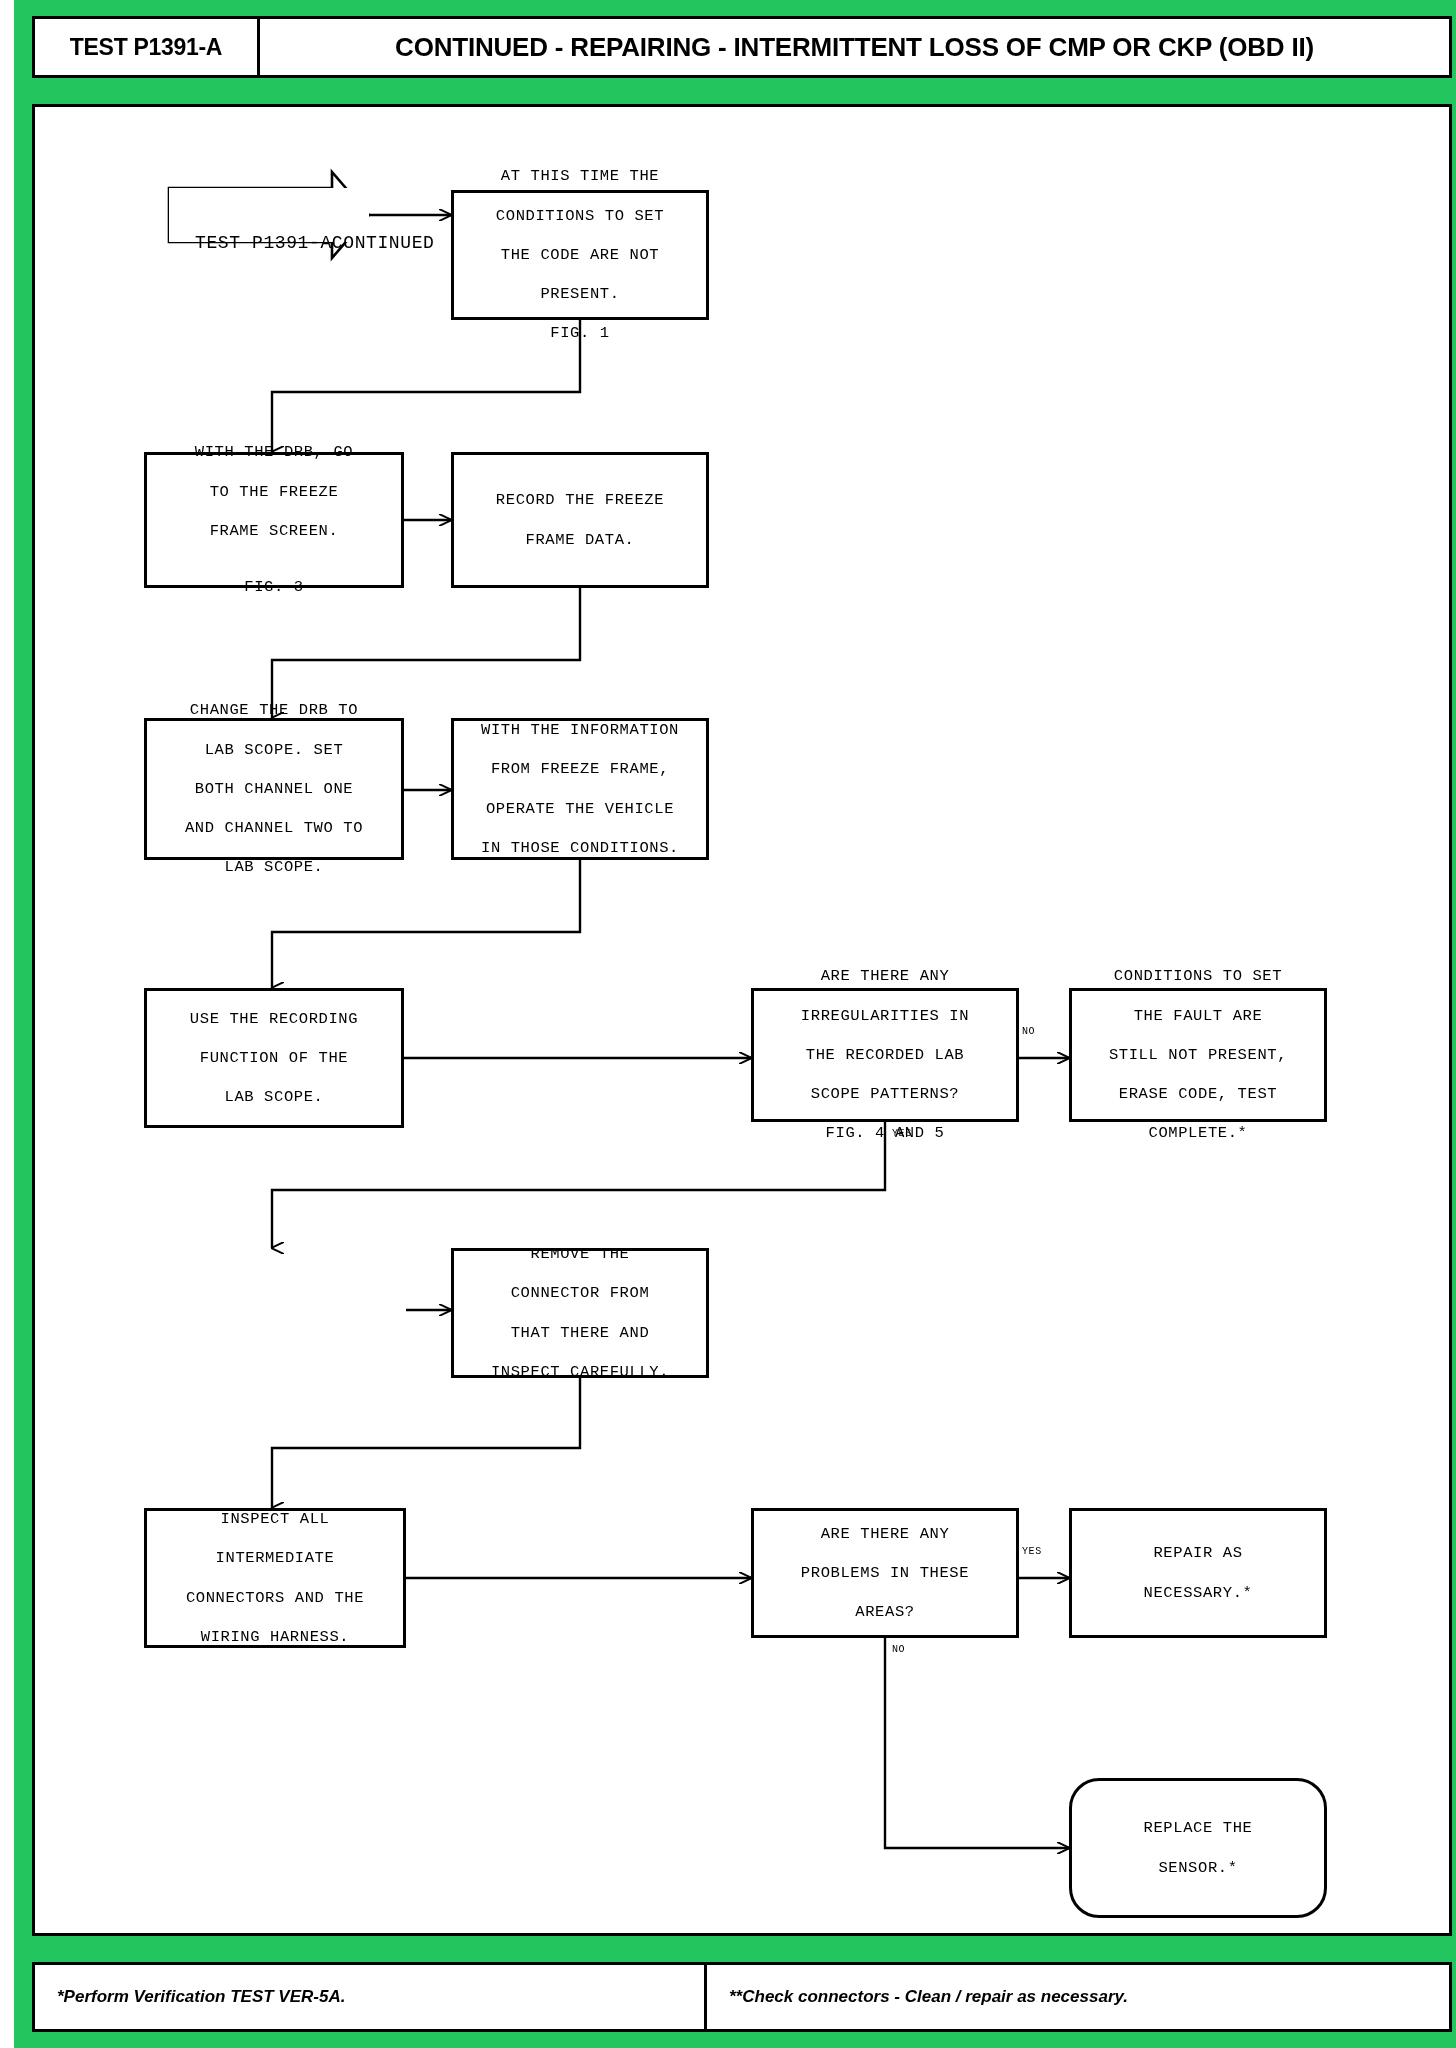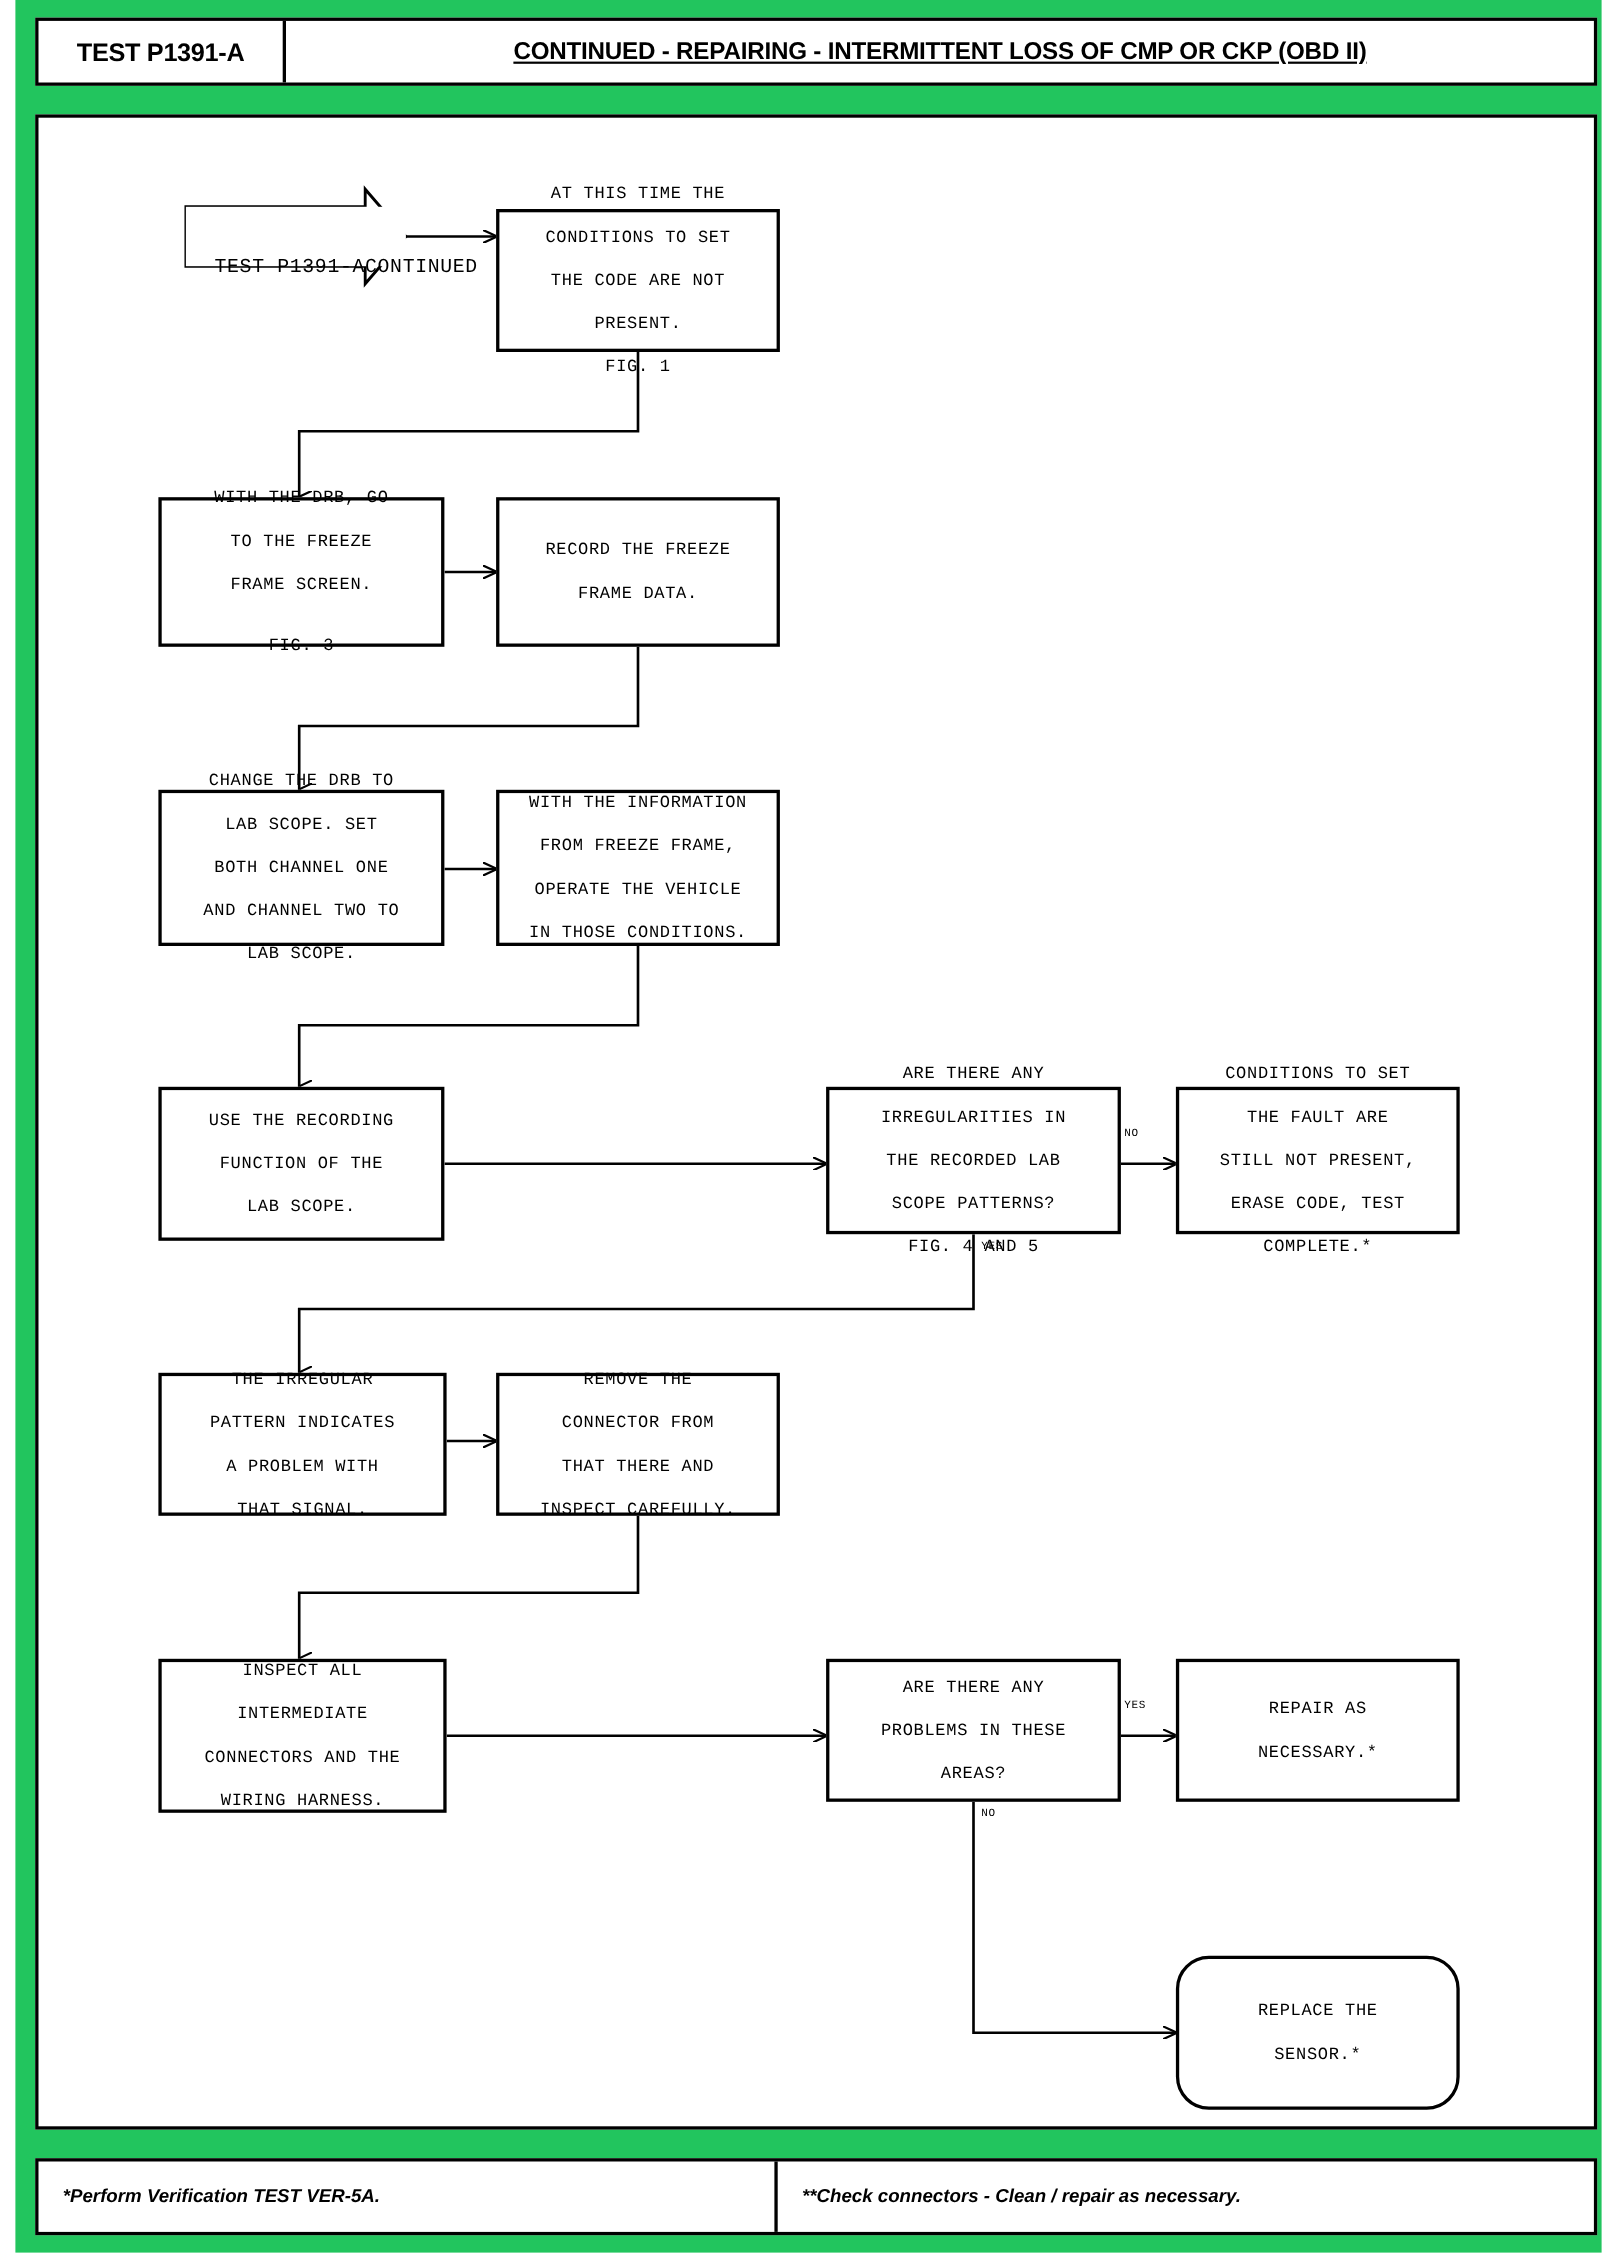--- a/index.html
+++ b/index.html
@@ -41,26 +41,25 @@
     font-size: 23px;
     letter-spacing: -0.3px;
     font-family: "Liberation Sans", sans-serif;
   }
   .header-title {
     flex: 1;
     display: flex;
     align-items: center;
     justify-content: center;
     font-weight: bold;
-    font-size: 22px;
+    font-size: 26px;
     letter-spacing: -0.2px;
     padding: 0 4px;
     text-align: center;
     font-family: "Liberation Sans", sans-serif;
-    text-decoration: underline;
   }
 
   
   .body-panel {
     position: absolute;
     left: 18px;
     top: 104px;
     width: 1420px;
     height: 1832px;
     border: 3px solid #000;
@@ -258,26 +257,20 @@
   </div>
 
   <div class="node" style="left:1055px; top:988px; width:258px; height:134px;">
     <span class="ln">CONDITIONS TO SET</span>
     <span class="ln">THE FAULT ARE</span>
     <span class="ln">STILL NOT PRESENT,</span>
     <span class="ln">ERASE CODE, TEST</span>
     <span class="ln">COMPLETE.*</span>
   </div>
 
-  <div class="node" style="left:130px; top:1248px; width:262px; height:130px;">
-    <span class="ln">THE IRREGULAR</span>
-    <span class="ln">PATTERN INDICATES</span>
-    <span class="ln">A PROBLEM WITH</span>
-    <span class="ln">THAT SIGNAL.</span>
-  </div>
 
   <div class="node" style="left:437px; top:1248px; width:258px; height:130px;">
     <span class="ln">REMOVE THE</span>
     <span class="ln">CONNECTOR FROM</span>
     <span class="ln">THAT THERE AND</span>
     <span class="ln">INSPECT CAREFULLY.</span>
   </div>
 
   <div class="node" style="left:130px; top:1508px; width:262px; height:140px;">
     <span class="ln">INSPECT ALL</span>

